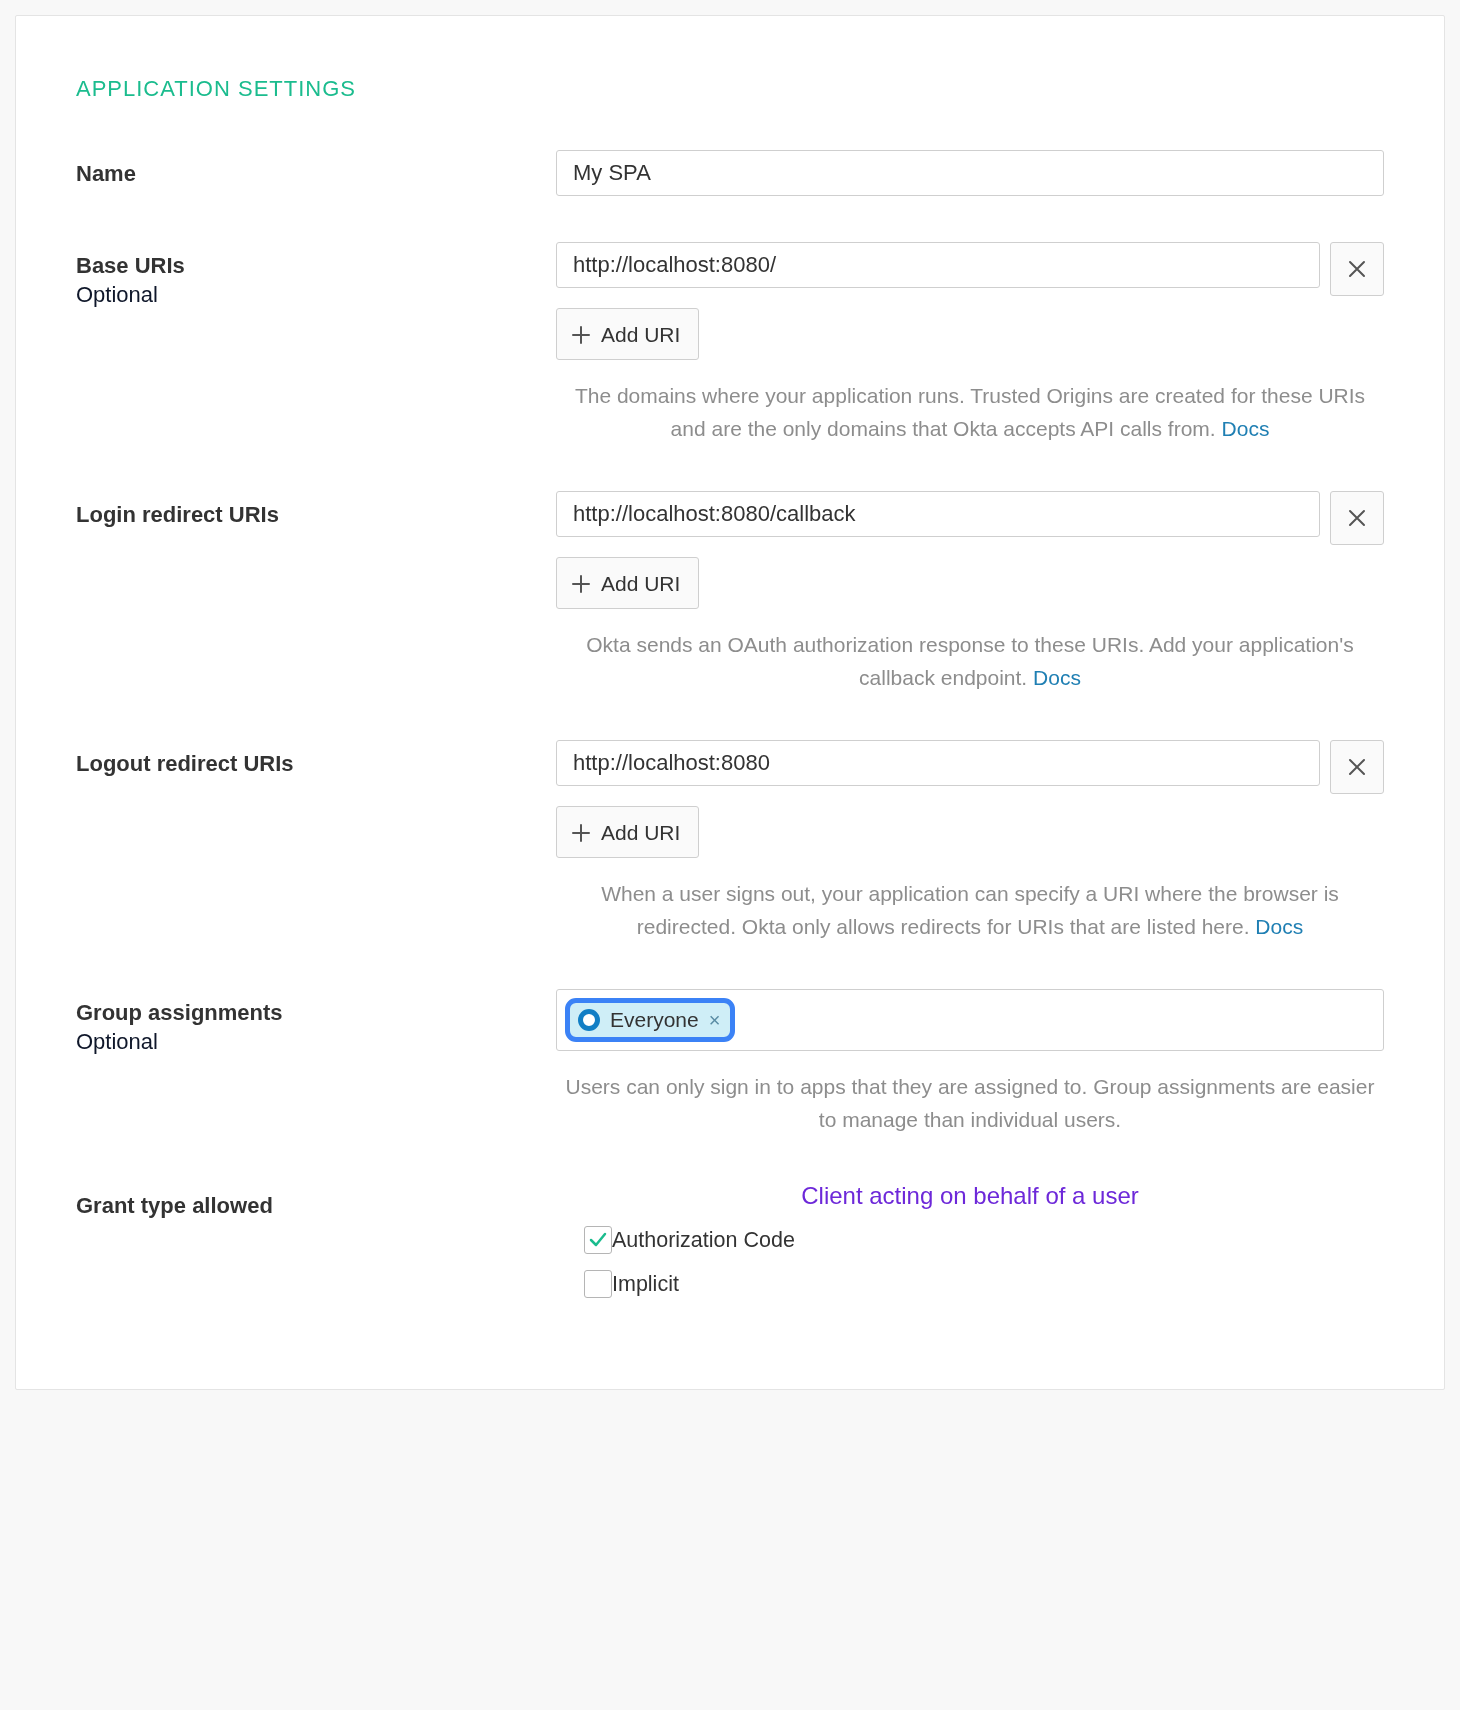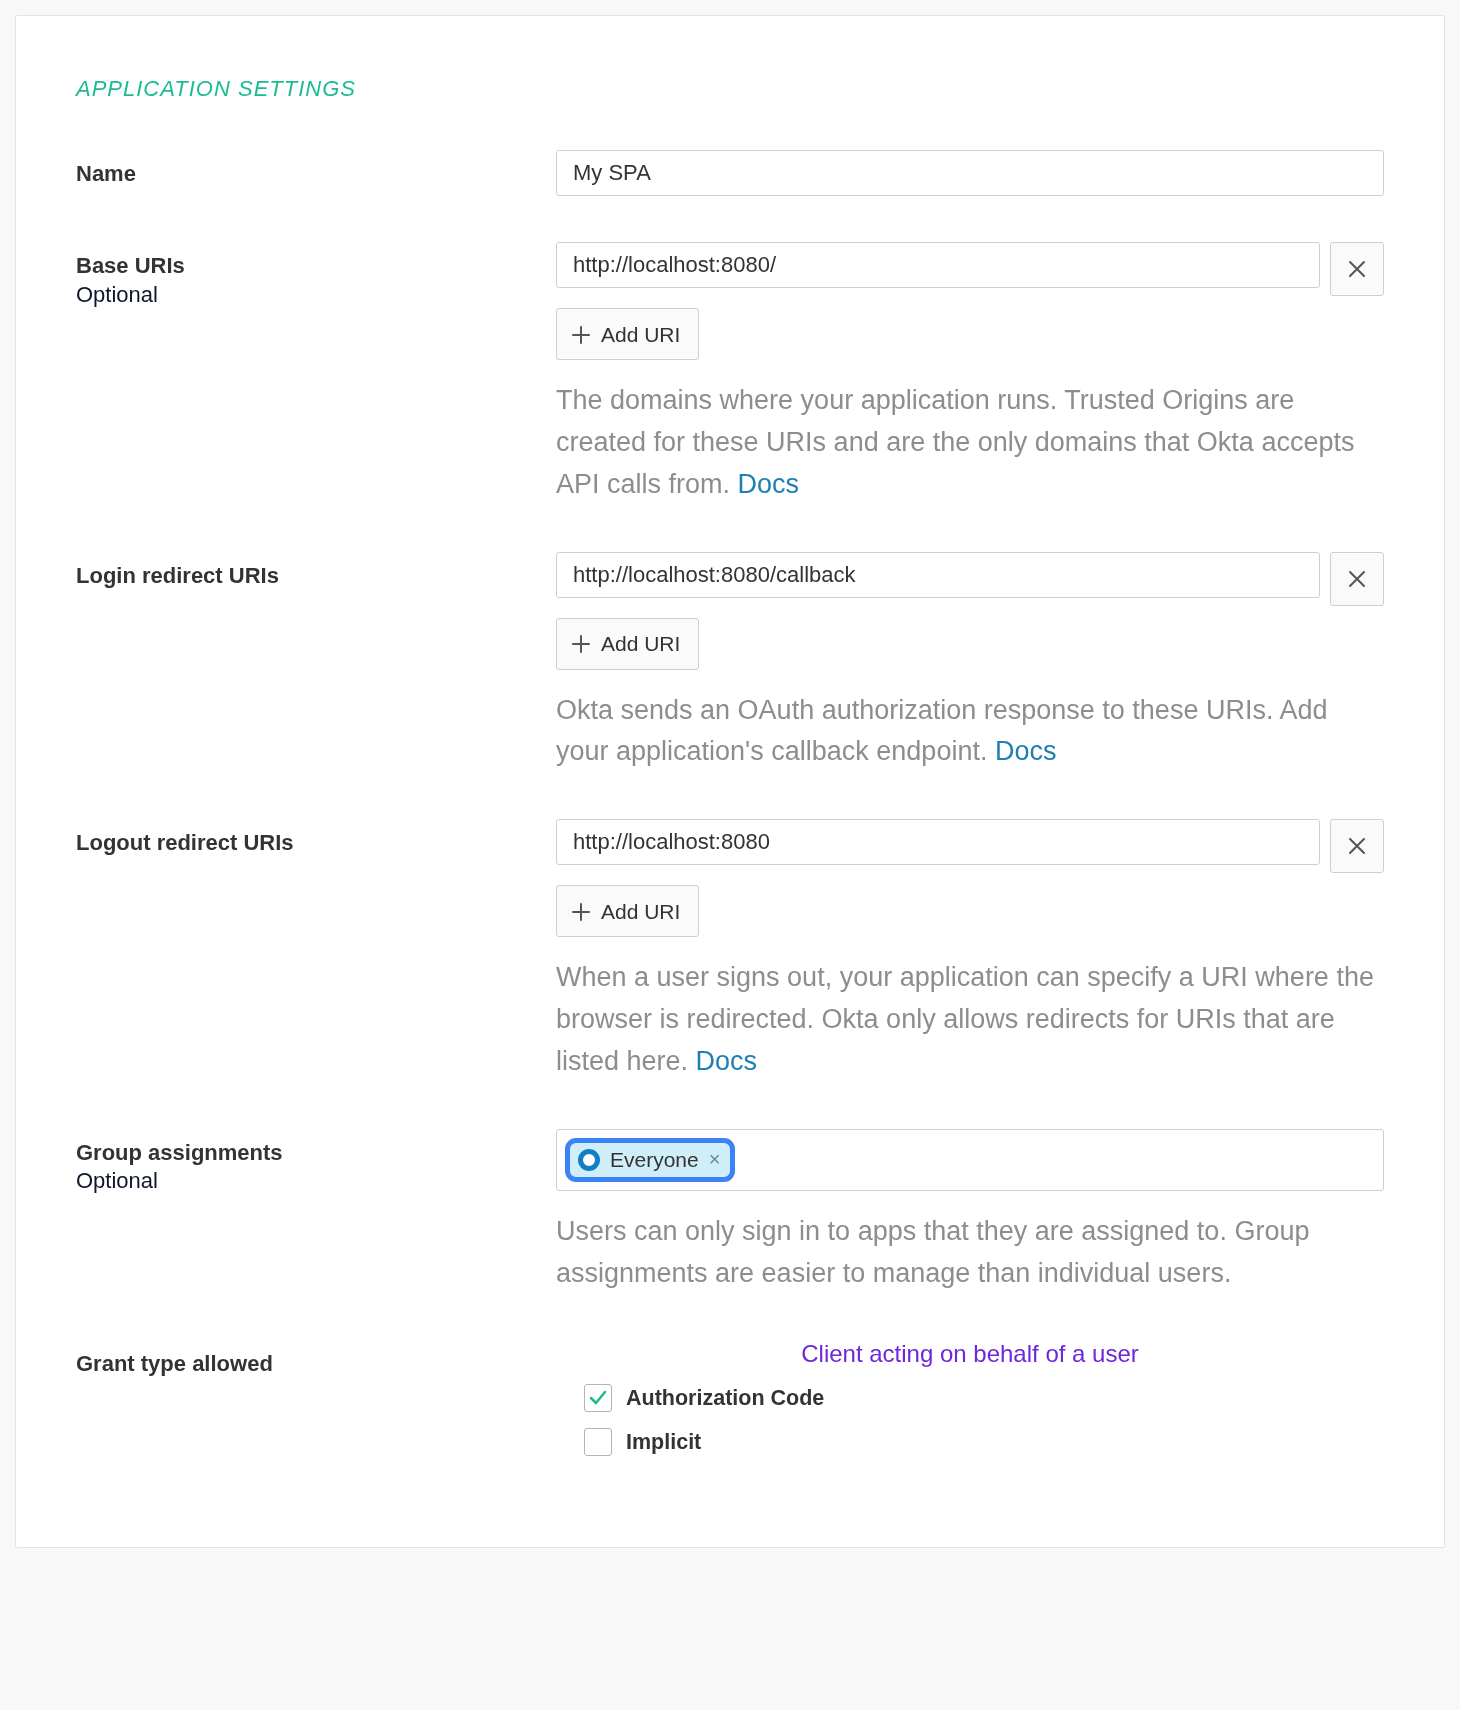--- a/index.html
+++ b/index.html
@@ -14,21 +14,20 @@
     border-radius: 2px;
     padding: 60px 60px 55px 60px;
     max-width: 1430px;
   }
   .section-title {
     color: #1bbc8e;
     font-size: 22px;
     font-weight: 400;
     letter-spacing: 1px;
     margin-bottom: 48px;
-    font-style: italic;
   }
   .row {
     display: flex;
     margin-bottom: 46px;
     align-items: flex-start;
   }
   .row:last-child { margin-bottom: 0; }
   .label-col {
     width: 480px;
     flex: 0 0 480px;
@@ -82,23 +81,24 @@
     display: inline-flex;
     align-items: center;
     padding: 1px 18px 0 14px;
     cursor: pointer;
     gap: 10px;
     margin-bottom: 20px;
     font-size: 21px;
     color: #333;
   }
   .help {
-    font-size: 27px;
+    font-size: 21px;
     color: #8d8d8d;
     line-height: 1.55;
+    text-align: center;
   }
   .help a {
     color: #1f7fb3;
     text-decoration: none;
     cursor: pointer;
   }
   .token-box {
     border: 1px solid #cfcfcf;
     border-radius: 3px;
     padding: 8px;
@@ -119,21 +119,21 @@
     color: #333;
   }
   .token-ring {
     width: 22px; height: 22px;
     border: 5px solid #117ec5;
     border-radius: 50%;
     background: #fff;
   }
   .token-x { color: #5a8ca4; font-size: 20px; cursor: pointer; }
   .sub-heading { font-size: 24px; color: #6d28d9; margin-bottom: 16px; text-align: center; }
-  .cb-row { display: flex; align-items: center; gap: 14px; margin-bottom: 16px; padding-left: 28px; font-weight: bold; }
+  .cb-row { display: flex; align-items: center; margin-bottom: 16px; padding-left: 28px; }
   .cb {
     width: 28px; height: 28px;
     border: 1px solid #b5b5b5;
     border-radius: 3px;
     display: flex; align-items: center; justify-content: center;
     cursor: pointer;
     background: #fff;
   }
   .cb svg { display: block; }
   .cb-label { font-size: 21.5px; color: #333; }

